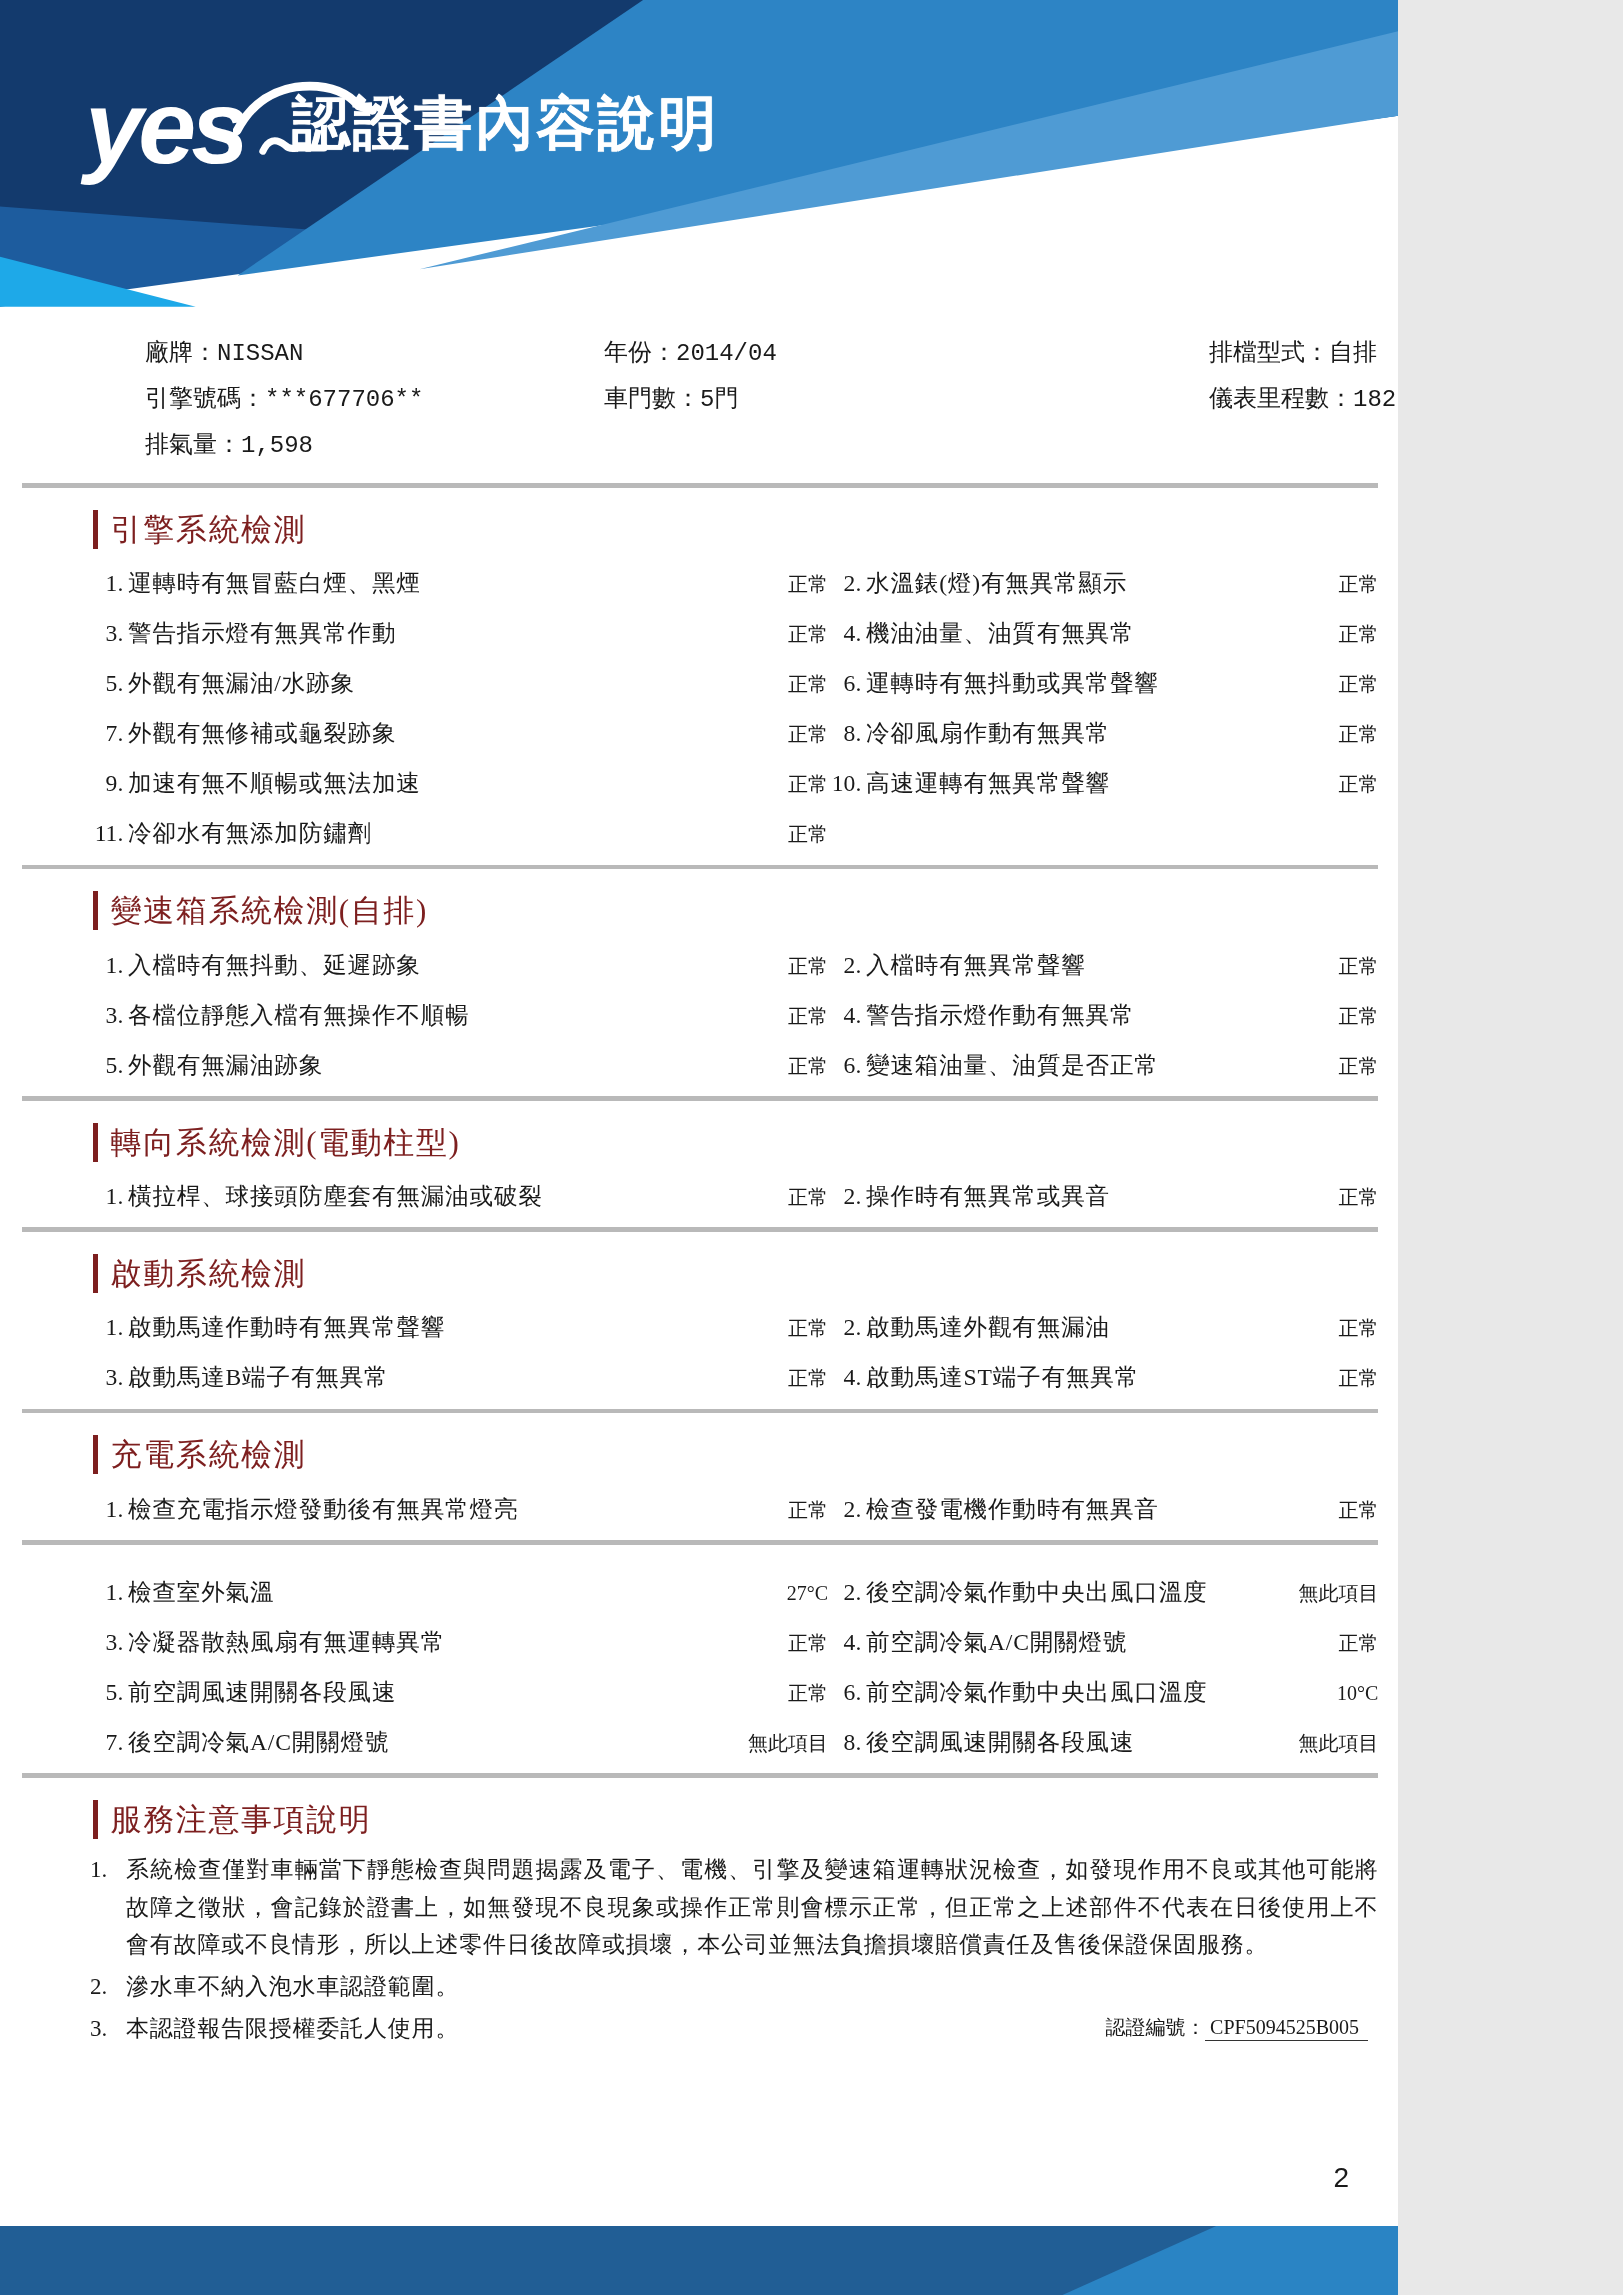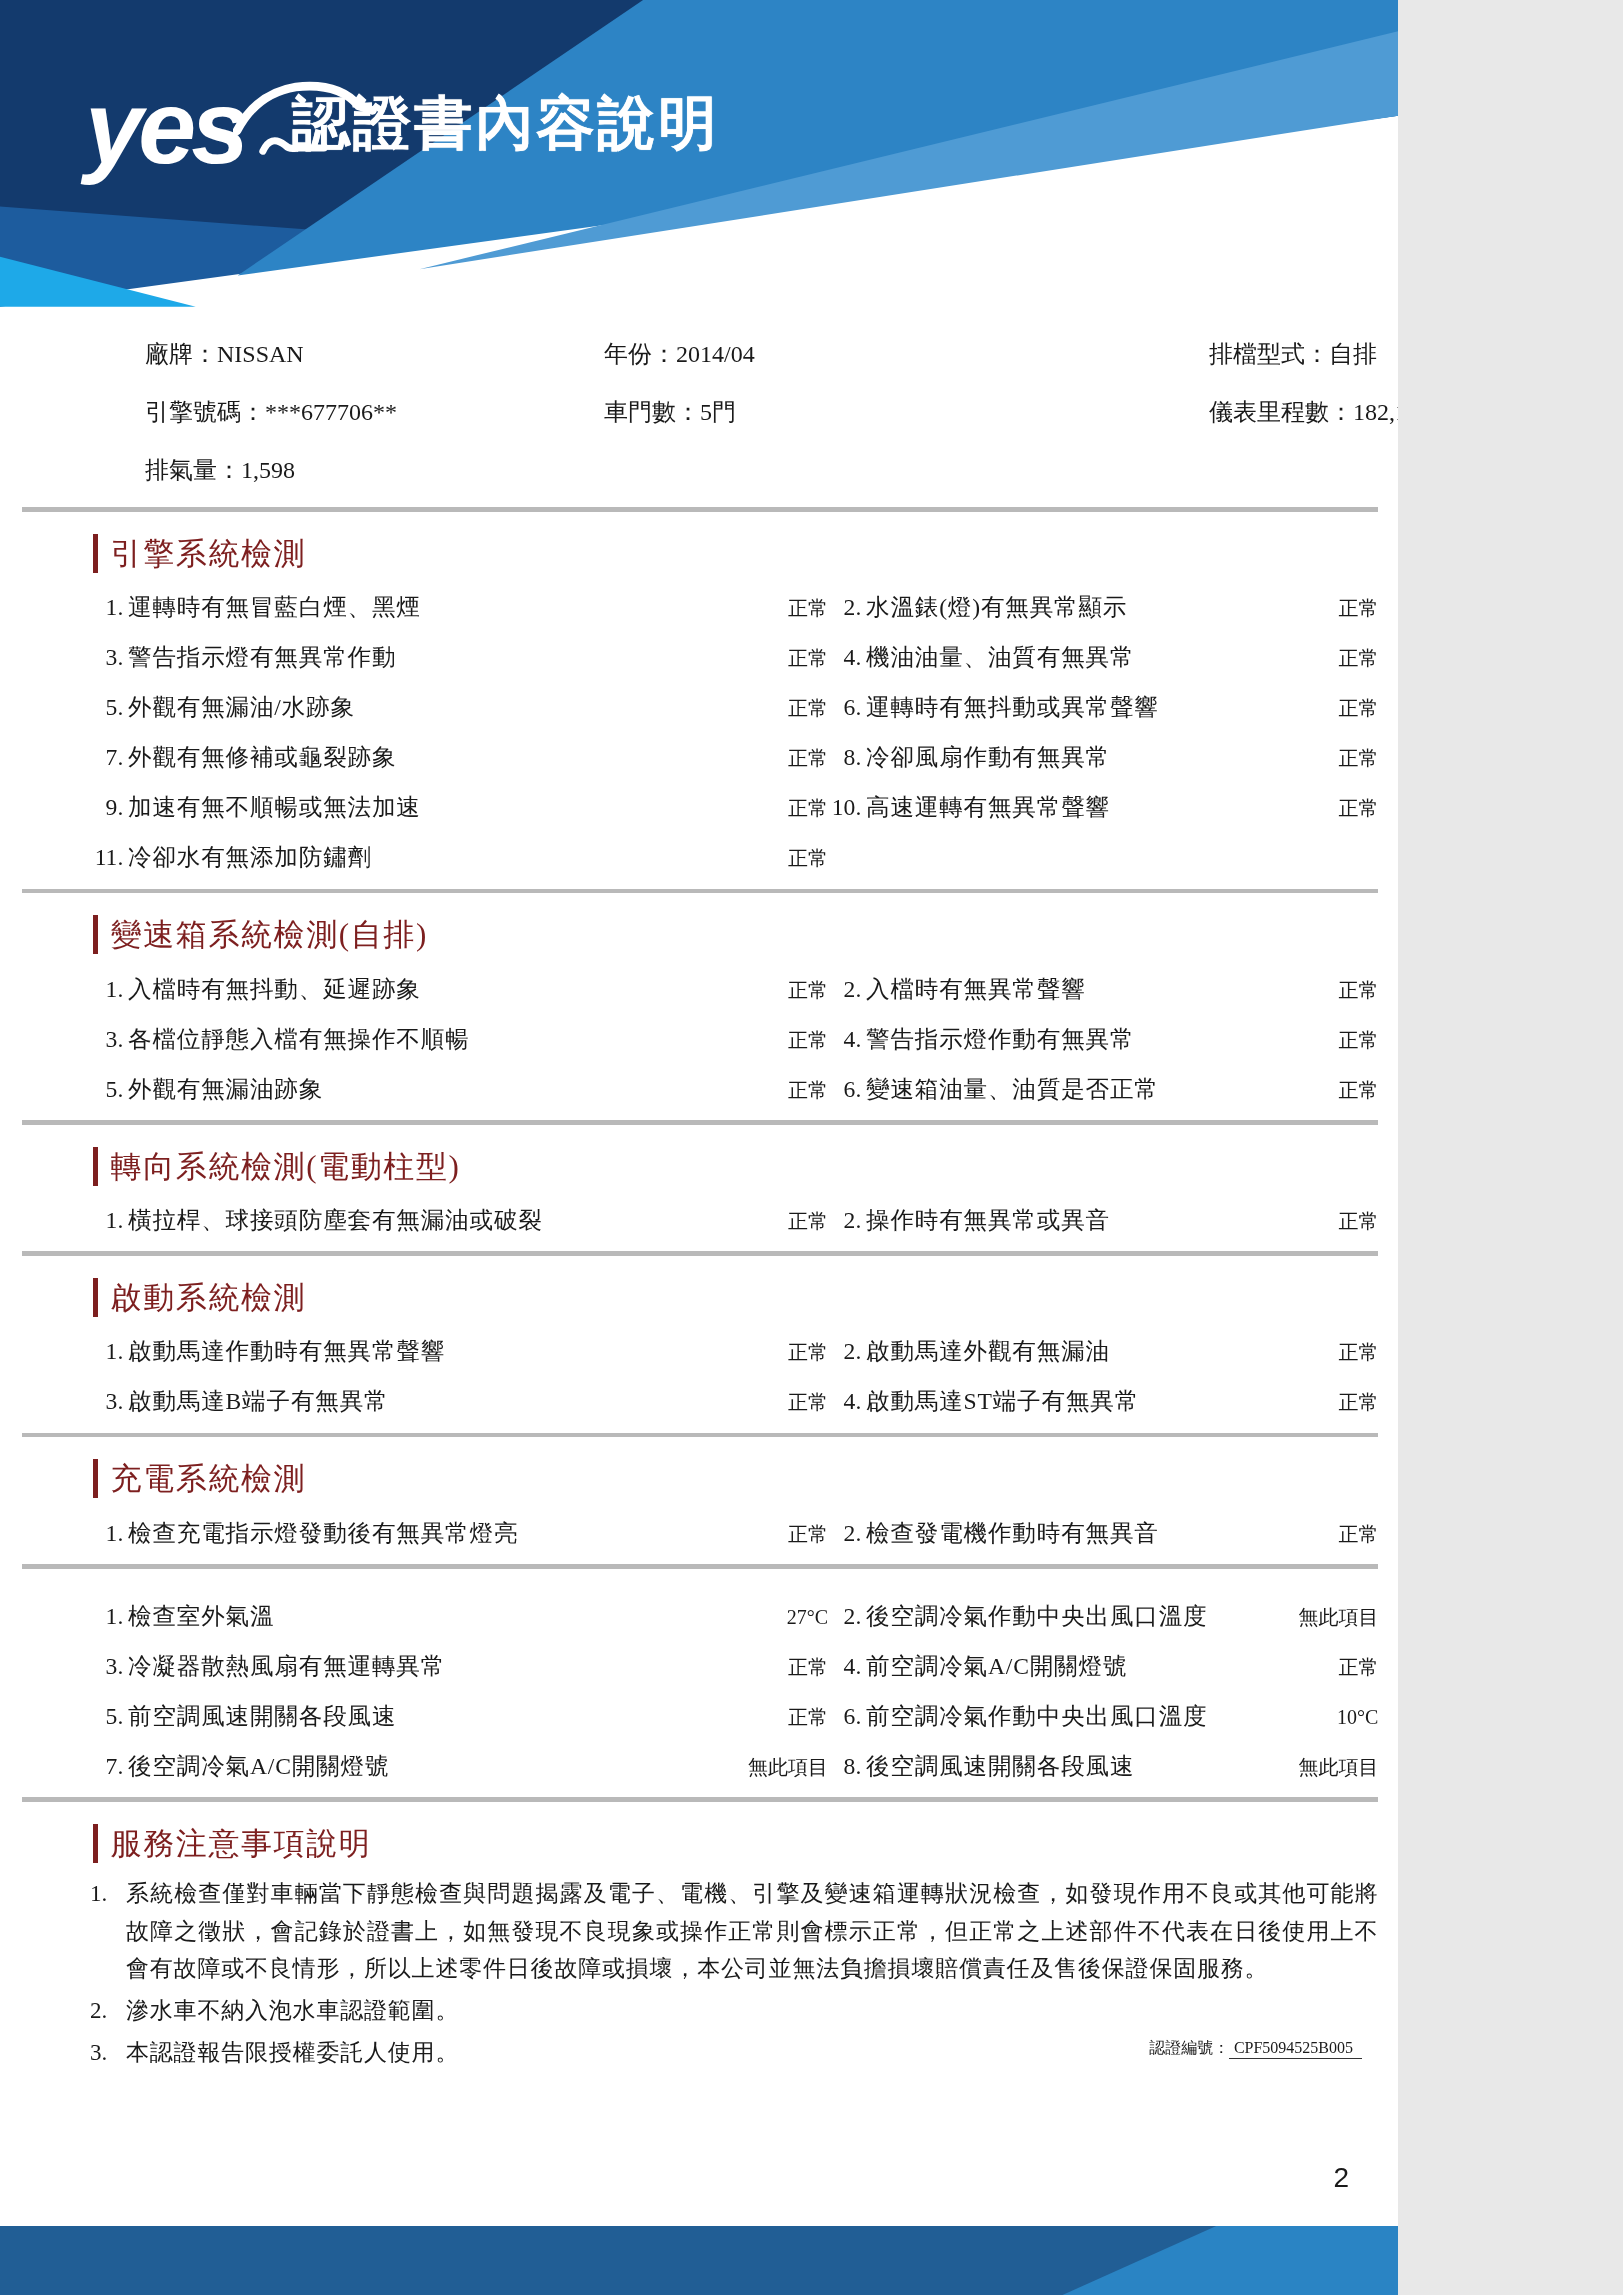--- a/index.html
+++ b/index.html
@@ -34,21 +34,22 @@
     font-family:Liberation Sans, sans-serif;
     font-weight:bold; color:#ffffff; font-size:58px; letter-spacing:3.1px;
     text-shadow:0 0 0.8px #fff;
   }
 
   
   .info-grid {
     padding:331px 19.6px 7.9px 145px;
     display:grid;
     grid-template-columns:459px 605px 1fr;
-    row-gap:12px;
+    row-gap:0;
+    font-family:Liberation Mono, monospace;
   }
   .info-cell { font-size:24px; line-height:46px; white-space:nowrap; }
 
   
   .rule { height:4.7px; background:#b9b9b9; margin:6.3px 19.6px 0 22px; }
 
   
   .section { margin-top:22px; }
   .section-title {
     margin-left:93px;
@@ -67,22 +68,22 @@
   .item .val { justify-self:end; font-size:20px; white-space:nowrap; padding-left:7.9px; }
 
   
   .notes-items { margin:12.6px 19.6px 0 90px; }
   .note { display:grid; grid-template-columns:36px 1fr; align-items:baseline; }
   .note .no { text-align:left; font-size:23px; padding-right:3.1px; }
   .note .txt { font-size:23px; line-height:1.62; letter-spacing:0.8px; text-align:justify; }
   .note + .note { margin-top:4.7px; }
   .cert-row { position:relative; }
   .cert {
-    position:absolute; right:16px; top:4.7px;
-    font-size:16px; white-space:nowrap;
+    position:absolute; right:10px; top:4.7px;
+    font-size:20px; white-space:nowrap;
   }
   .cert .cert-val {
     font-family:"Liberation Serif","DejaVu Serif",serif;
     border-bottom:1.6px solid #333;
     padding:0 9.4px 1.6px 4.7px;
   }
 
   
   .page-num { position:absolute; right:49px; bottom:101px; font-size:28px; font-family:"Liberation Sans","DejaVu Sans",sans-serif; }
   .footer { position:absolute; left:0; bottom:0; width:100%; height:69px; }

